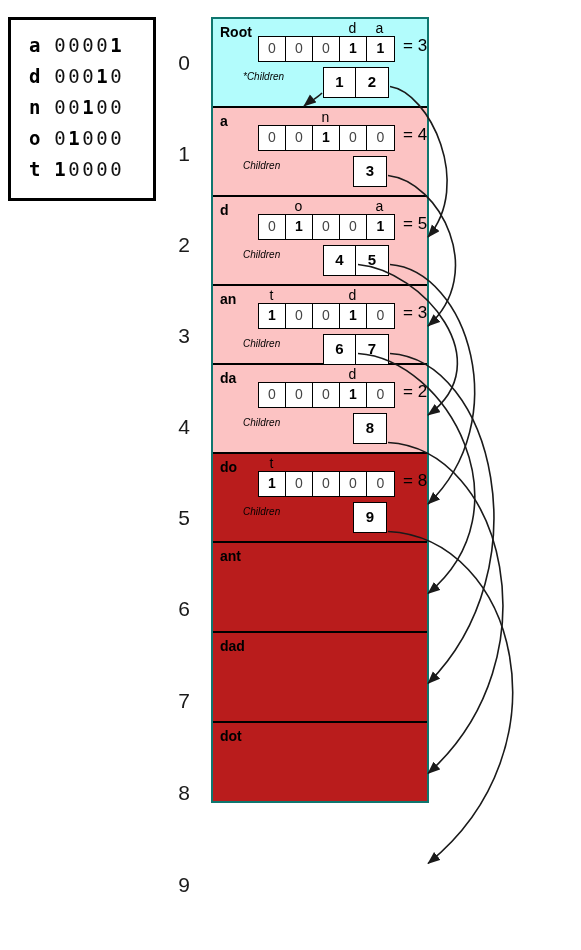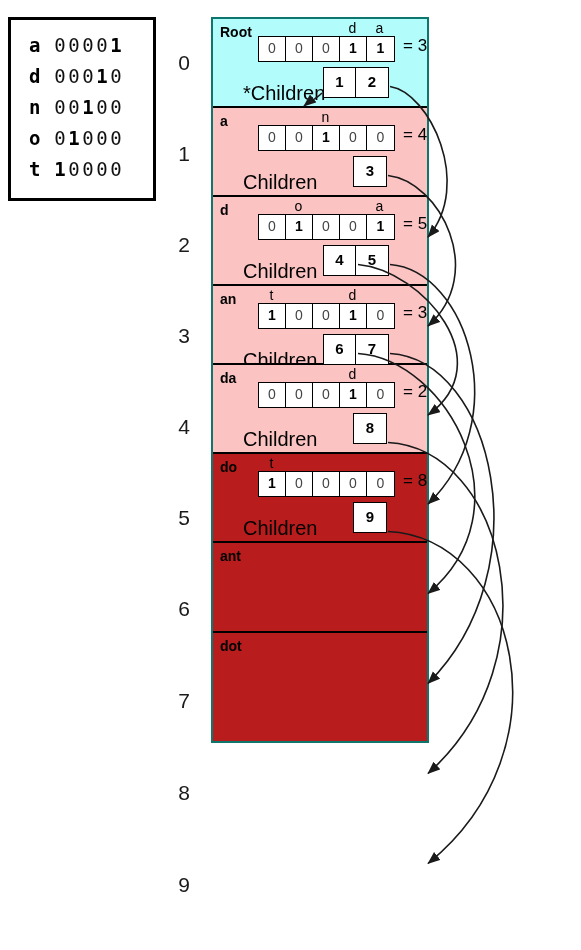--- a/index.html
+++ b/index.html
@@ -124,24 +124,25 @@
     color: #000;
     white-space: nowrap;
   }
 
   .children-row {
     position: relative;
     height: 38px;
   }
   .children-label {
     position: absolute;
-    left: 30px; top: 17px;
-    font-size: 20px;
+    left: 30px; top: 6px;
+    font-size: 10px;
     color: #000;
     white-space: nowrap;
+    font-style: italic;
   }
   .children-cells {
     position: absolute;
     top: 2px;
     display: flex;
     border: 1.5px solid #000;
     background: #fff;
   }
   .child-cell {
     width: 32px; height: 29px;
@@ -390,21 +391,24 @@
         <div class="children-row">
           <div class="children-label">Children</div>
           <div class="children-cells" style="left: 140px;">
             <div class="child-cell" id="child-5-9">9</div>
           </div>
         </div>
       </div>
       <div class="node c-green" id="node-7" style="height: 90px;">
         <div class="node-label">ant</div>
       </div>
-      <div class="node c-green" id="node-9" style="height: 108px; padding-left: 42px;">
+      <div class="node c-green" id="node-8" style="height: 90px;">
+        <div class="node-label">dad</div>
+      </div>
+      <div class="node c-green" id="node-9" style="height: 78px; padding-left: 42px;">
         <div class="node-label">dot</div>
       </div>
     </div>
 
   <svg id="arrows" viewBox="0 0 581 950" xmlns="http://www.w3.org/2000/svg">
     <defs>
       <marker id="ah" markerWidth="9" markerHeight="9" refX="7.5" refY="3.2" orient="auto" markerUnits="strokeWidth">
         <path d="M0,0 L8,3.2 L0,6.4 z" fill="#1a1a1a"></path>
       </marker>
     </defs>

